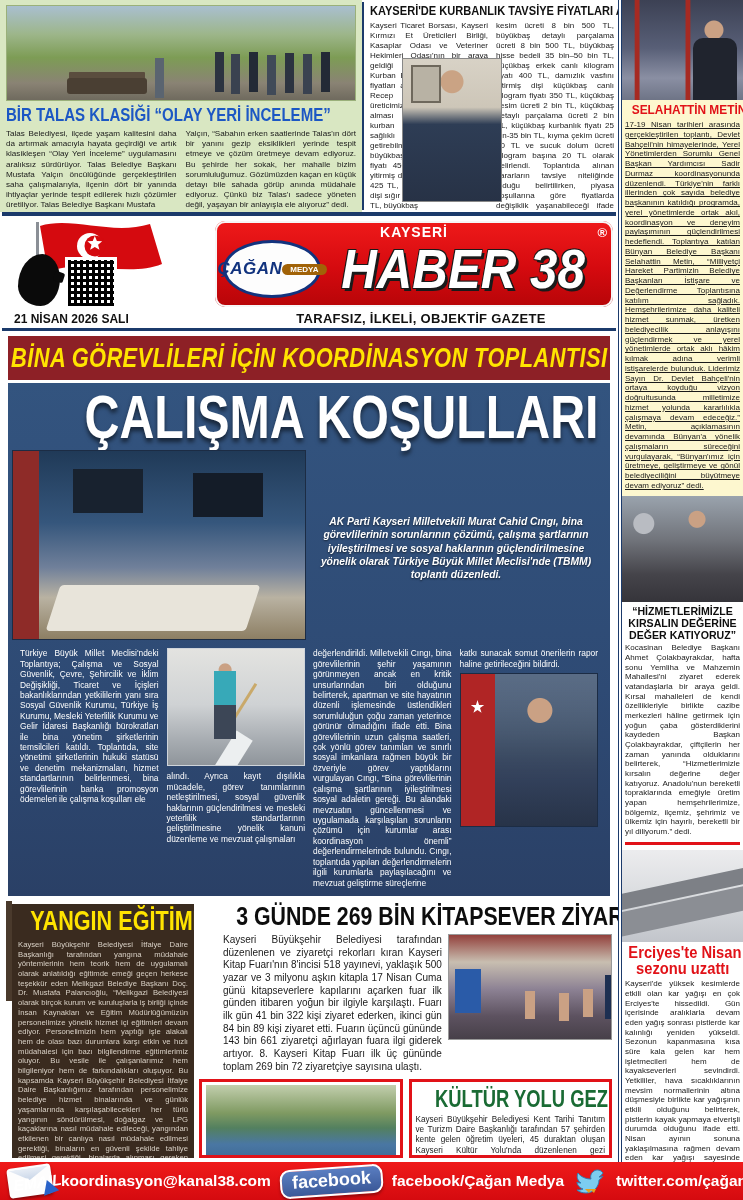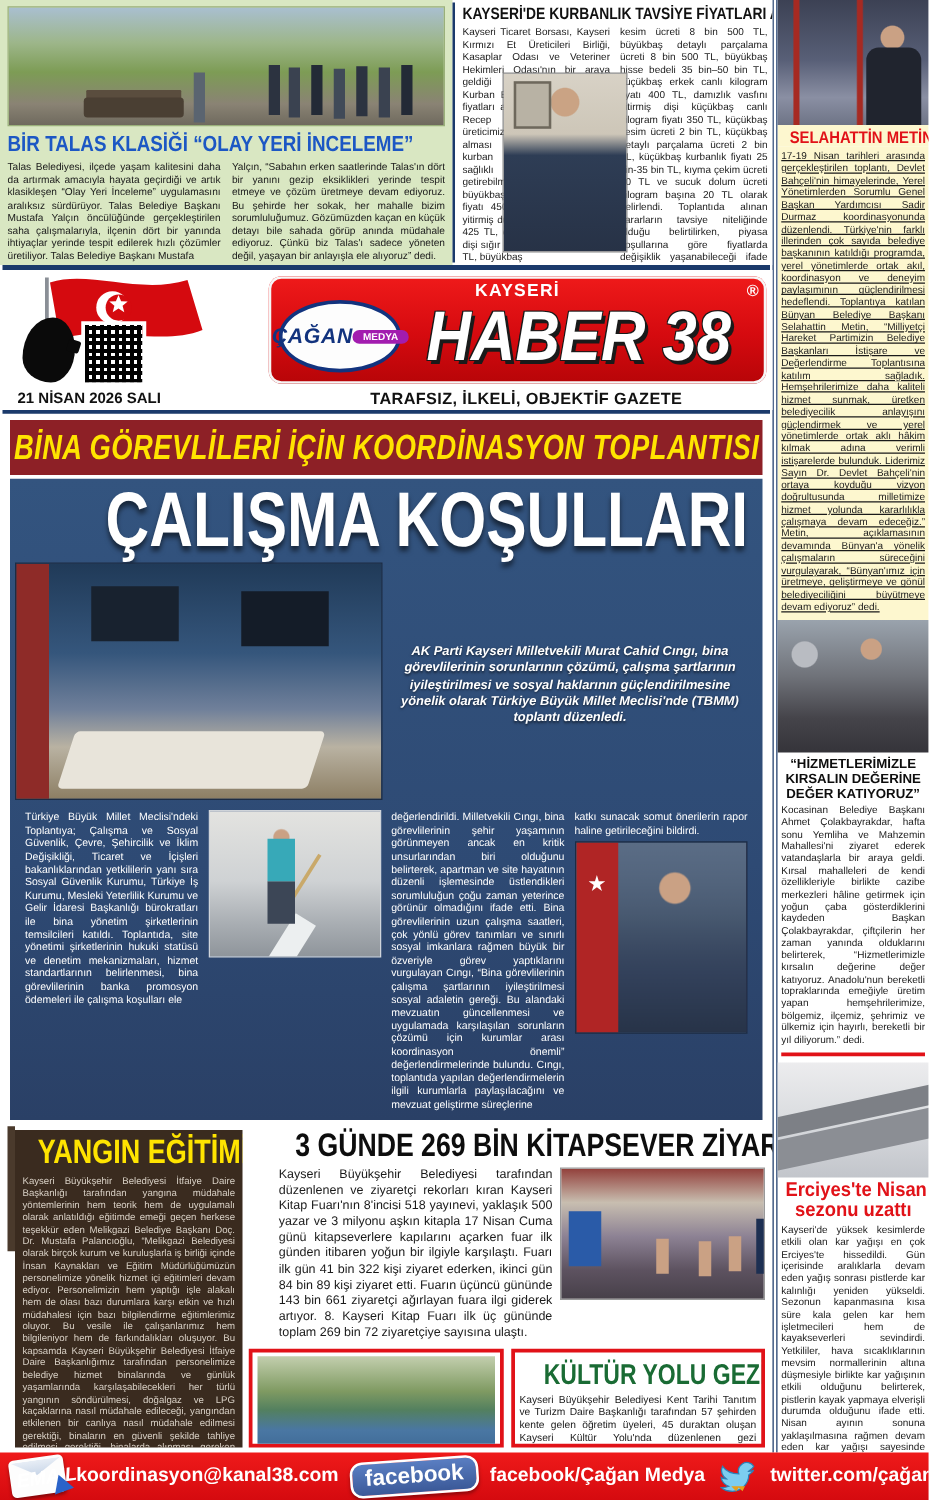--- a/index.html
+++ b/index.html
@@ -43,25 +43,25 @@
   .ataturk{position:absolute;left:12px;top:34px;width:42px;height:52px;background:#0a0a0a;border-radius:58% 42% 46% 54%/62% 48% 52% 38%;}
   .ataturk::after{content:"";position:absolute;right:-4px;top:18px;width:10px;height:10px;background:#0a0a0a;border-radius:2px;transform:rotate(18deg);}
   .qr{position:absolute;left:62px;top:40px;width:46px;height:46px;background:
       repeating-linear-gradient(0deg,#000 0 3px,rgba(255,255,255,0) 3px 6px),
       repeating-linear-gradient(90deg,#000 0 3px,#fff 3px 6px);outline:3px solid #fff;}
   .brand-box{position:absolute;left:215px;top:5px;width:398px;height:86px;background:linear-gradient(180deg,#ef1a1a 0%,#d50a0f 55%,#b70508 100%);border-radius:10px;box-shadow:inset 0 0 0 2px #f6f6f6;}
   .brand-city{color:#fff;font-size:14px;font-weight:bold;text-align:center;letter-spacing:1px;padding-top:3px;}
   .brand-row{display:flex;align-items:center;padding:0 8px;}
   .cagan-logo{width:92px;height:52px;background:#fdfdfd;border:3px solid #12337e;border-radius:50%;display:flex;flex-direction:row;align-items:center;justify-content:center;position:relative;flex-shrink:0;}
   .cagan-top{color:#12337e;font-weight:bold;font-style:italic;font-size:17px;letter-spacing:.5px;}
-  .cagan-medya{background:#a21caf;color:#fff;font-size:8px;font-weight:bold;border-radius:8px;padding:1px 8px;margin-top:0;}
+  .cagan-medya{background:#a16207;color:#fff;font-size:8px;font-weight:bold;border-radius:8px;padding:1px 8px;margin-top:0;}
   .brand-title{flex:1;color:#fff;font-size:56px;font-weight:bold;font-style:italic;white-space:nowrap;transform:scaleX(.88);transform-origin:center;text-align:center;
     text-shadow:3px 3px 0 #1a1a1a,-1px -1px 0 #1a1a1a,1px -1px 0 #1a1a1a,-1px 1px 0 #1a1a1a;line-height:.95;}
   .reg{position:absolute;right:6px;top:4px;color:#fff;font-size:13px;font-weight:bold;}
-  .date-row{position:absolute;left:0;right:0;bottom:2px;display:flex;align-items:flex-start;}
+  .date-row{position:absolute;left:0;right:0;bottom:2px;display:flex;align-items:center;}
   .date-txt{font-size:12px;font-weight:bold;color:#111;margin-left:14px;width:210px;}
   .slogan-txt{font-size:13px;font-weight:bold;color:#111;flex:1;text-align:center;letter-spacing:.3px;}
 
   
   .kicker{height:44px;margin:5px 8px 0 8px;background:#8d2026;display:flex;align-items:center;justify-content:center;}
   .kicker span{color:#ffe400;font-size:28px;font-weight:bold;font-style:italic;white-space:nowrap;transform:scaleX(.78);letter-spacing:.5px;}
   .story-bg{flex-shrink:0;margin:3px 8px 0 8px;background:linear-gradient(180deg,#33547f 0%,#2e4a74 60%,#2a4066 100%);padding:2px 4px 6px 4px;overflow:hidden;}
   .h1a,.h1b{color:#fff;font-weight:bold;text-align:center;white-space:nowrap;}
   .h1a span,.h1b span{display:inline-block;transform:scaleX(.78);text-shadow:0 4px 5px rgba(0,0,0,.55);}
   .h1a{font-size:62px;line-height:1.02;}
@@ -219,20 +219,21 @@
             <div class="rowA-right">
               <p class="subhead">AK Parti Kayseri Milletvekili Murat Cahid Cıngı, bina görevlilerinin sorunlarının çözümü, çalışma şartlarının iyileştirilmesi ve sosyal haklarının güçlendirilmesine yönelik olarak Türkiye Büyük Millet Meclisi'nde (TBMM) toplantı düzenledi.</p>
             </div>
           </div>
           <div class="rowB">
             <div class="scol">
               <p>Türkiye Büyük Millet Meclisi'ndeki Toplantıya; Çalışma ve Sosyal Güvenlik, Çevre, Şehircilik ve İklim Değişikliği, Ticaret ve İçişleri bakanlıklarından yetkililerin yanı sıra Sosyal Güvenlik Kurumu, Türkiye İş Kurumu, Mesleki Yeterlilik Kurumu ve Gelir İdaresi Başkanlığı bürokratları ile bina yönetim şirketlerinin temsilcileri katıldı. Toplantıda, site yönetimi şirketlerinin hukuki statüsü ve denetim mekanizmaları, hizmet standartlarının belirlenmesi, bina görevlilerinin banka promosyon ödemeleri ile çalışma koşulları ele</p>
             </div>
             <div class="scol">
               <div class="photo mop-photo"></div>
+              <p>alındı. Ayrıca kayıt dışılıkla mücadele, görev tanımlarının netleştirilmesi, sosyal güvenlik haklarının güçlendirilmesi ve mesleki yeterlilik standartlarının geliştirilmesine yönelik kanuni düzenleme ve mevzuat çalışmaları</p>
             </div>
             <div class="scol">
               <p>değerlendirildi. Milletvekili Cıngı, bina görevlilerinin şehir yaşamının görünmeyen ancak en kritik unsurlarından biri olduğunu belirterek, apartman ve site hayatının düzenli işlemesinde üstlendikleri sorumluluğun çoğu zaman yeterince görünür olmadığını ifade etti. Bina görevlilerinin uzun çalışma saatleri, çok yönlü görev tanımları ve sınırlı sosyal imkanlara rağmen büyük bir özveriyle görev yaptıklarını vurgulayan Cıngı, “Bina görevlilerinin çalışma şartlarının iyileştirilmesi sosyal adaletin gereği. Bu alandaki mevzuatın güncellenmesi ve uygulamada karşılaşılan sorunların çözümü için kurumlar arası koordinasyon önemli” değerlendirmelerinde bulundu. Cıngı, toplantıda yapılan değerlendirmelerin ilgili kurumlarla paylaşılacağını ve mevzuat geliştirme süreçlerine</p>
             </div>
             <div class="scol">
               <p>katkı sunacak somut önerilerin rapor haline getirileceğini bildirdi.</p>
               <div class="photo cingi-photo"></div>
             </div>
           </div>
         </div>

